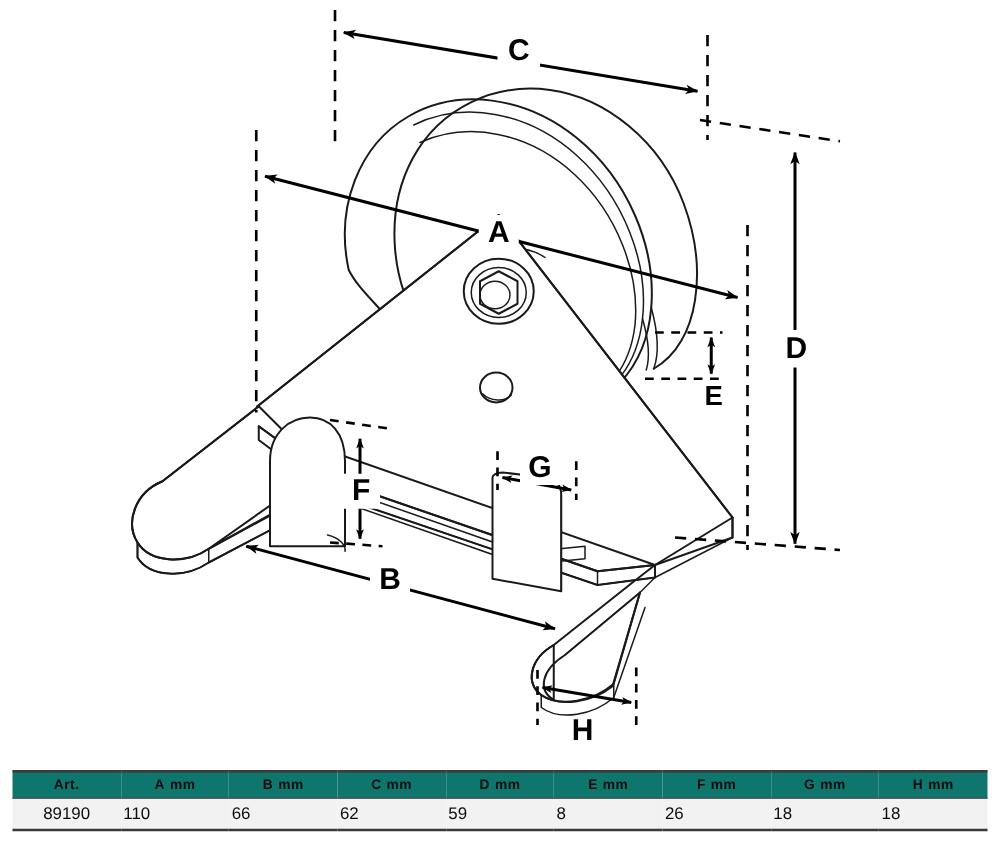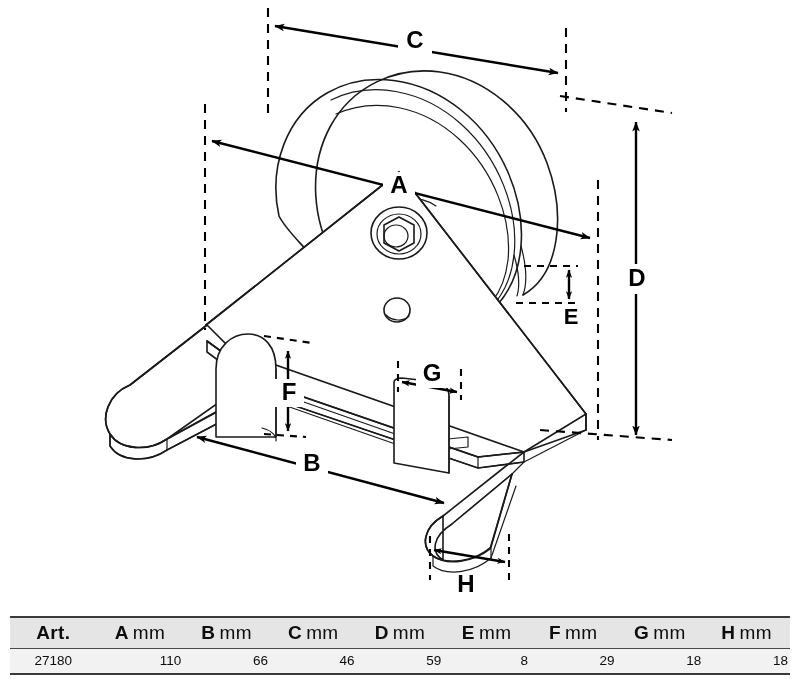--- a/index.html
+++ b/index.html
@@ -98,42 +98,42 @@
     top: 616px;
     width: 780px;
   }
   table.spec {
     border-collapse: collapse;
     width: 780px;
     table-layout: fixed;
     font-family: "Liberation Sans", sans-serif;
   }
   table.spec thead th {
-    font-size: 19px;
+    font-size: 11px;
     font-weight: bold;
     text-align: center;
     padding: 4px 2px 4px 2px;
     color: #0d0d0d;
-    background: #e5e5e5;
+    background: #0f766e;
     border-top: 2.5px solid #3a3a3a;
     border-bottom: 1.4px solid #4a4a4a;
     letter-spacing: 0.4px;
   }
   table.spec tbody td {
     font-size: 13.5px;
     font-weight: normal;
-    text-align: right;
+    text-align: left;
     padding: 4px 2px 5px 2px;
     color: #0d0d0d;
     background: #f2f2f2;
     border-bottom: 2.5px solid #3a3a3a;
   }
   table.spec th.col-art, table.spec td.col-art { text-align: center; }
   .hdr-letter { font-weight: bold; }
-  .hdr-unit { font-weight: normal; margin-left: 4px; }
+  .hdr-unit { font-weight: bold; margin-left: 4px; }
 </style>
 </head>
 <body>
 
 <div id="page">
 
   <div id="drawing-area">
     <svg id="drawing-svg" viewBox="0 0 800 612" xmlns="http://www.w3.org/2000/svg">
 
       <defs>
@@ -389,27 +389,27 @@
           <th>
             <span class="hdr-letter">G</span><span class="hdr-unit">mm</span>
           </th>
           <th>
             <span class="hdr-letter">H</span><span class="hdr-unit">mm</span>
           </th>
         </tr>
       </thead>
       <tbody>
         <tr>
-          <td class="col-art">27180</td>
+          <td class="col-art">89190</td>
           <td>110</td>
           <td>66</td>
-          <td>46</td>
+          <td>62</td>
           <td>59</td>
           <td>8</td>
-          <td>29</td>
+          <td>26</td>
           <td>18</td>
           <td>18</td>
         </tr>
       </tbody>
     </table>
   </div>
 
 </div>
 
 </body></html>

